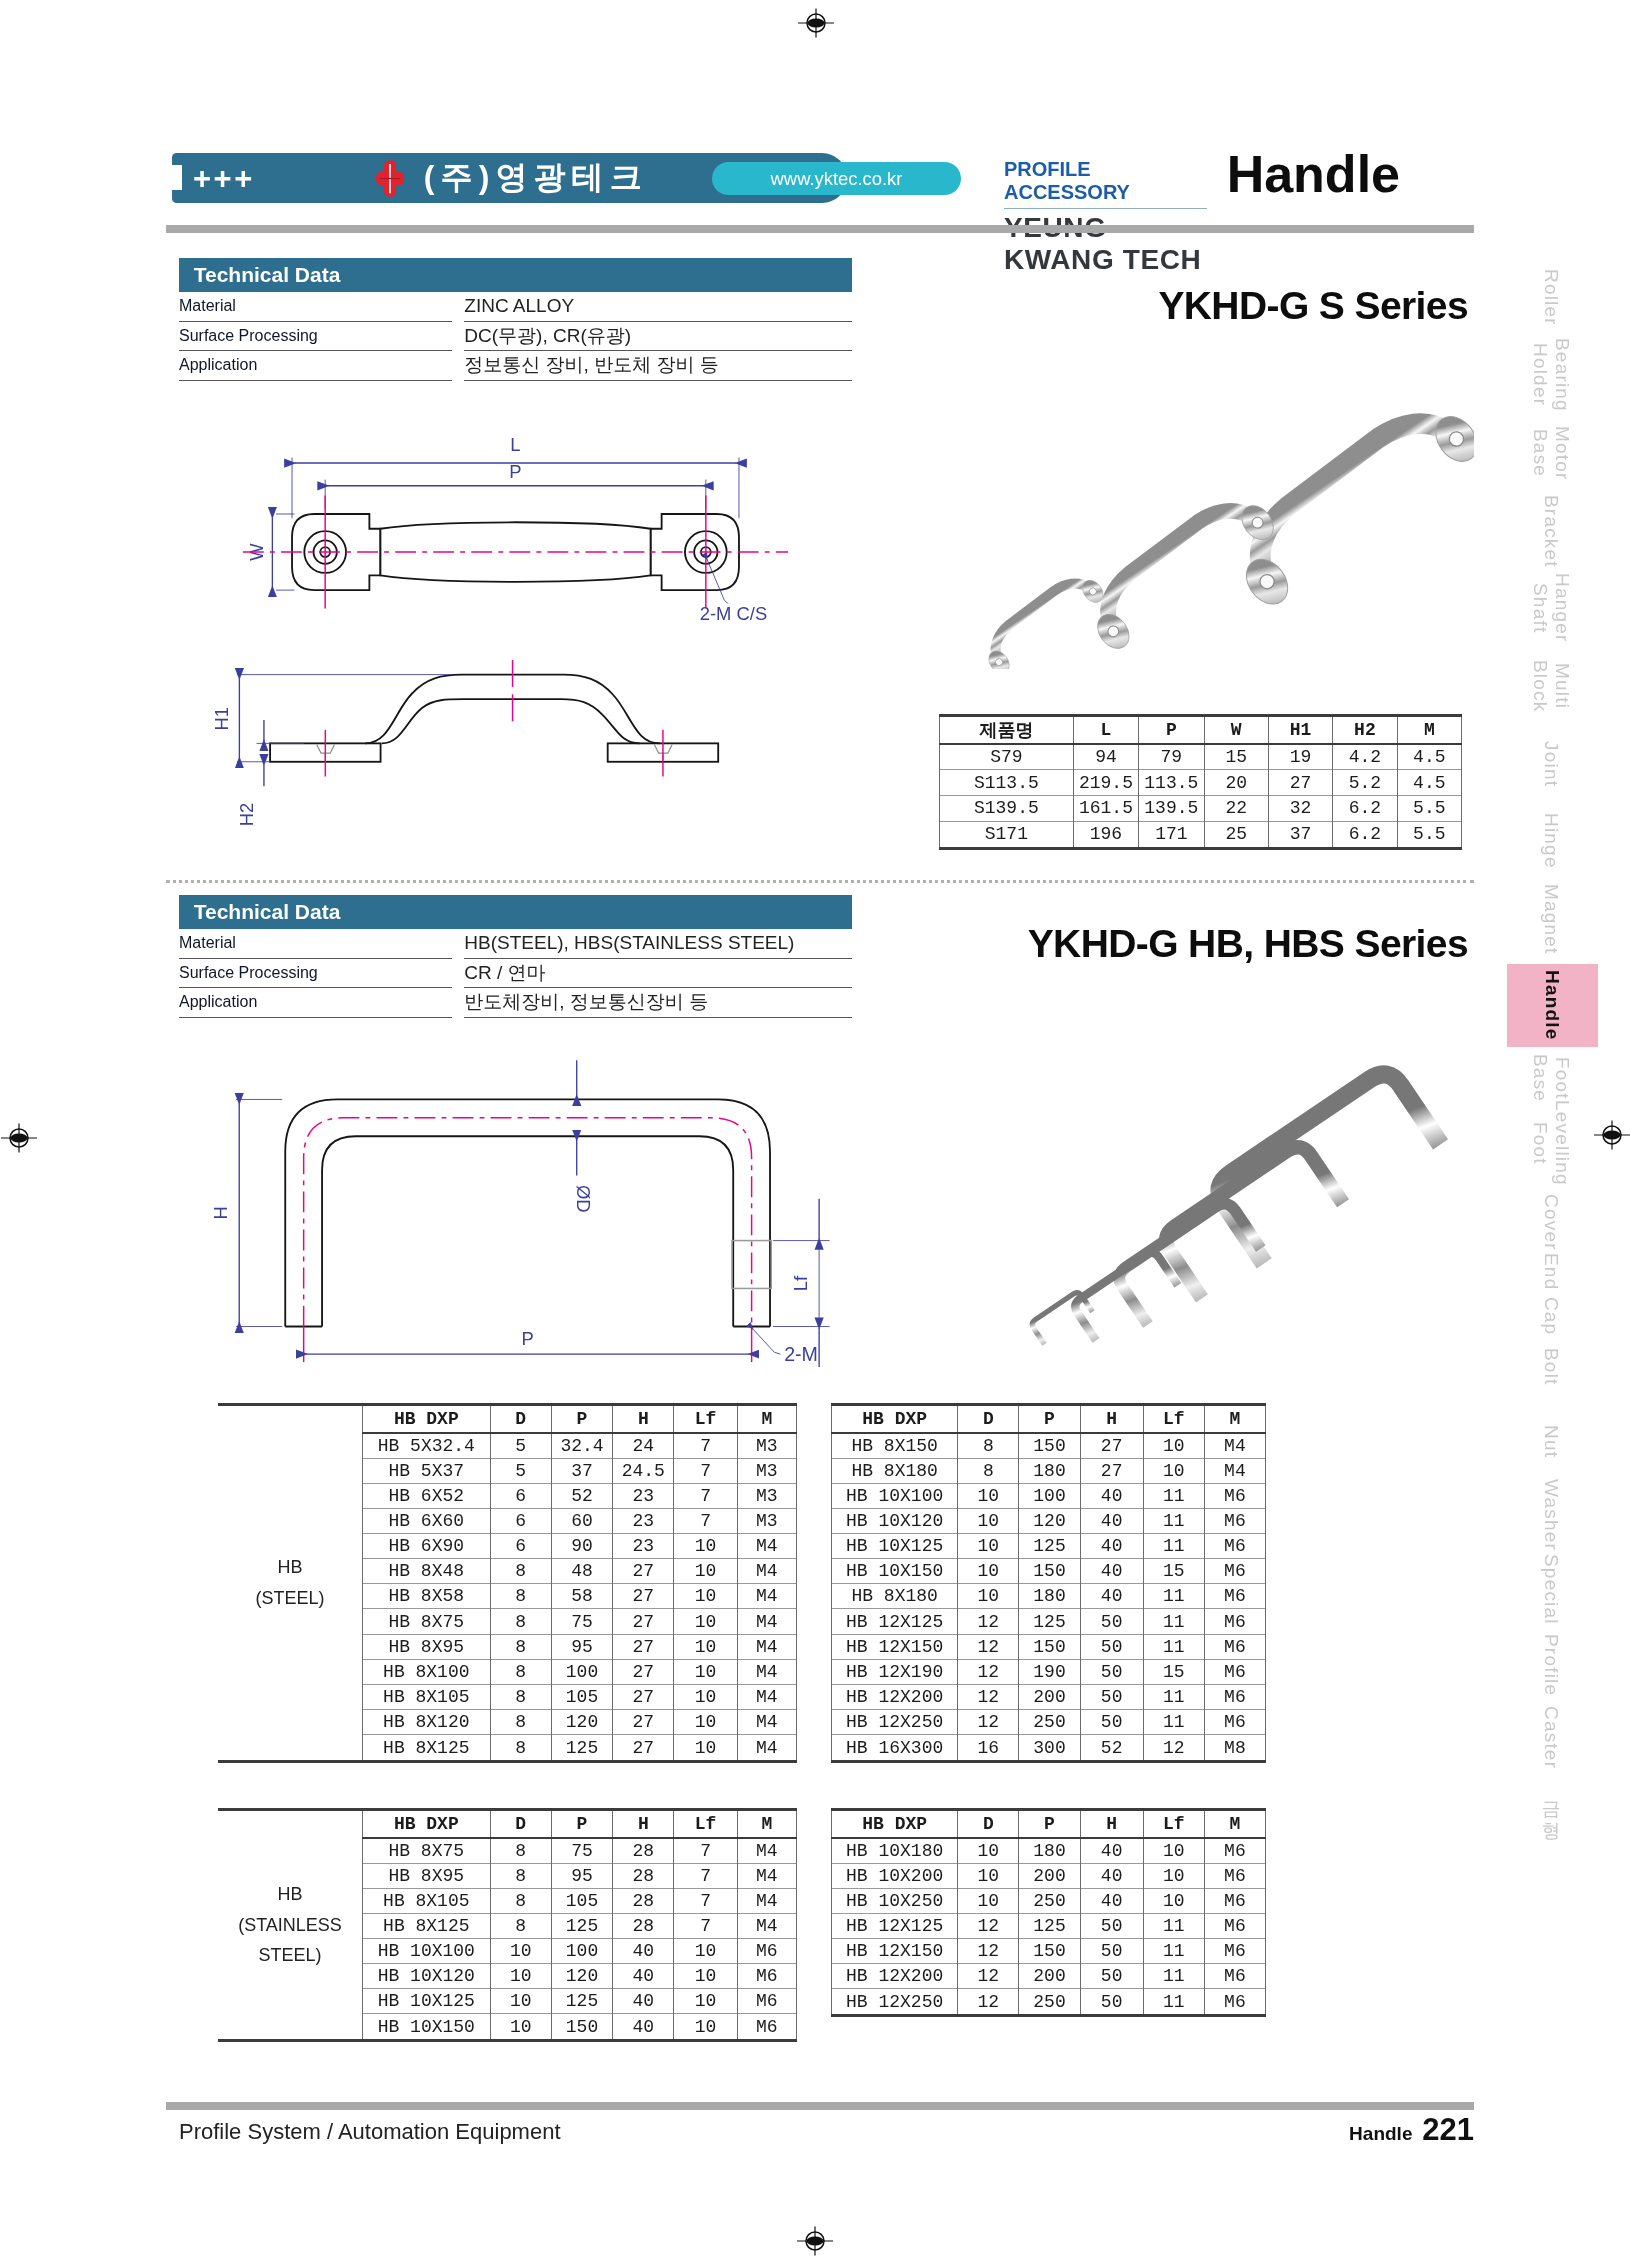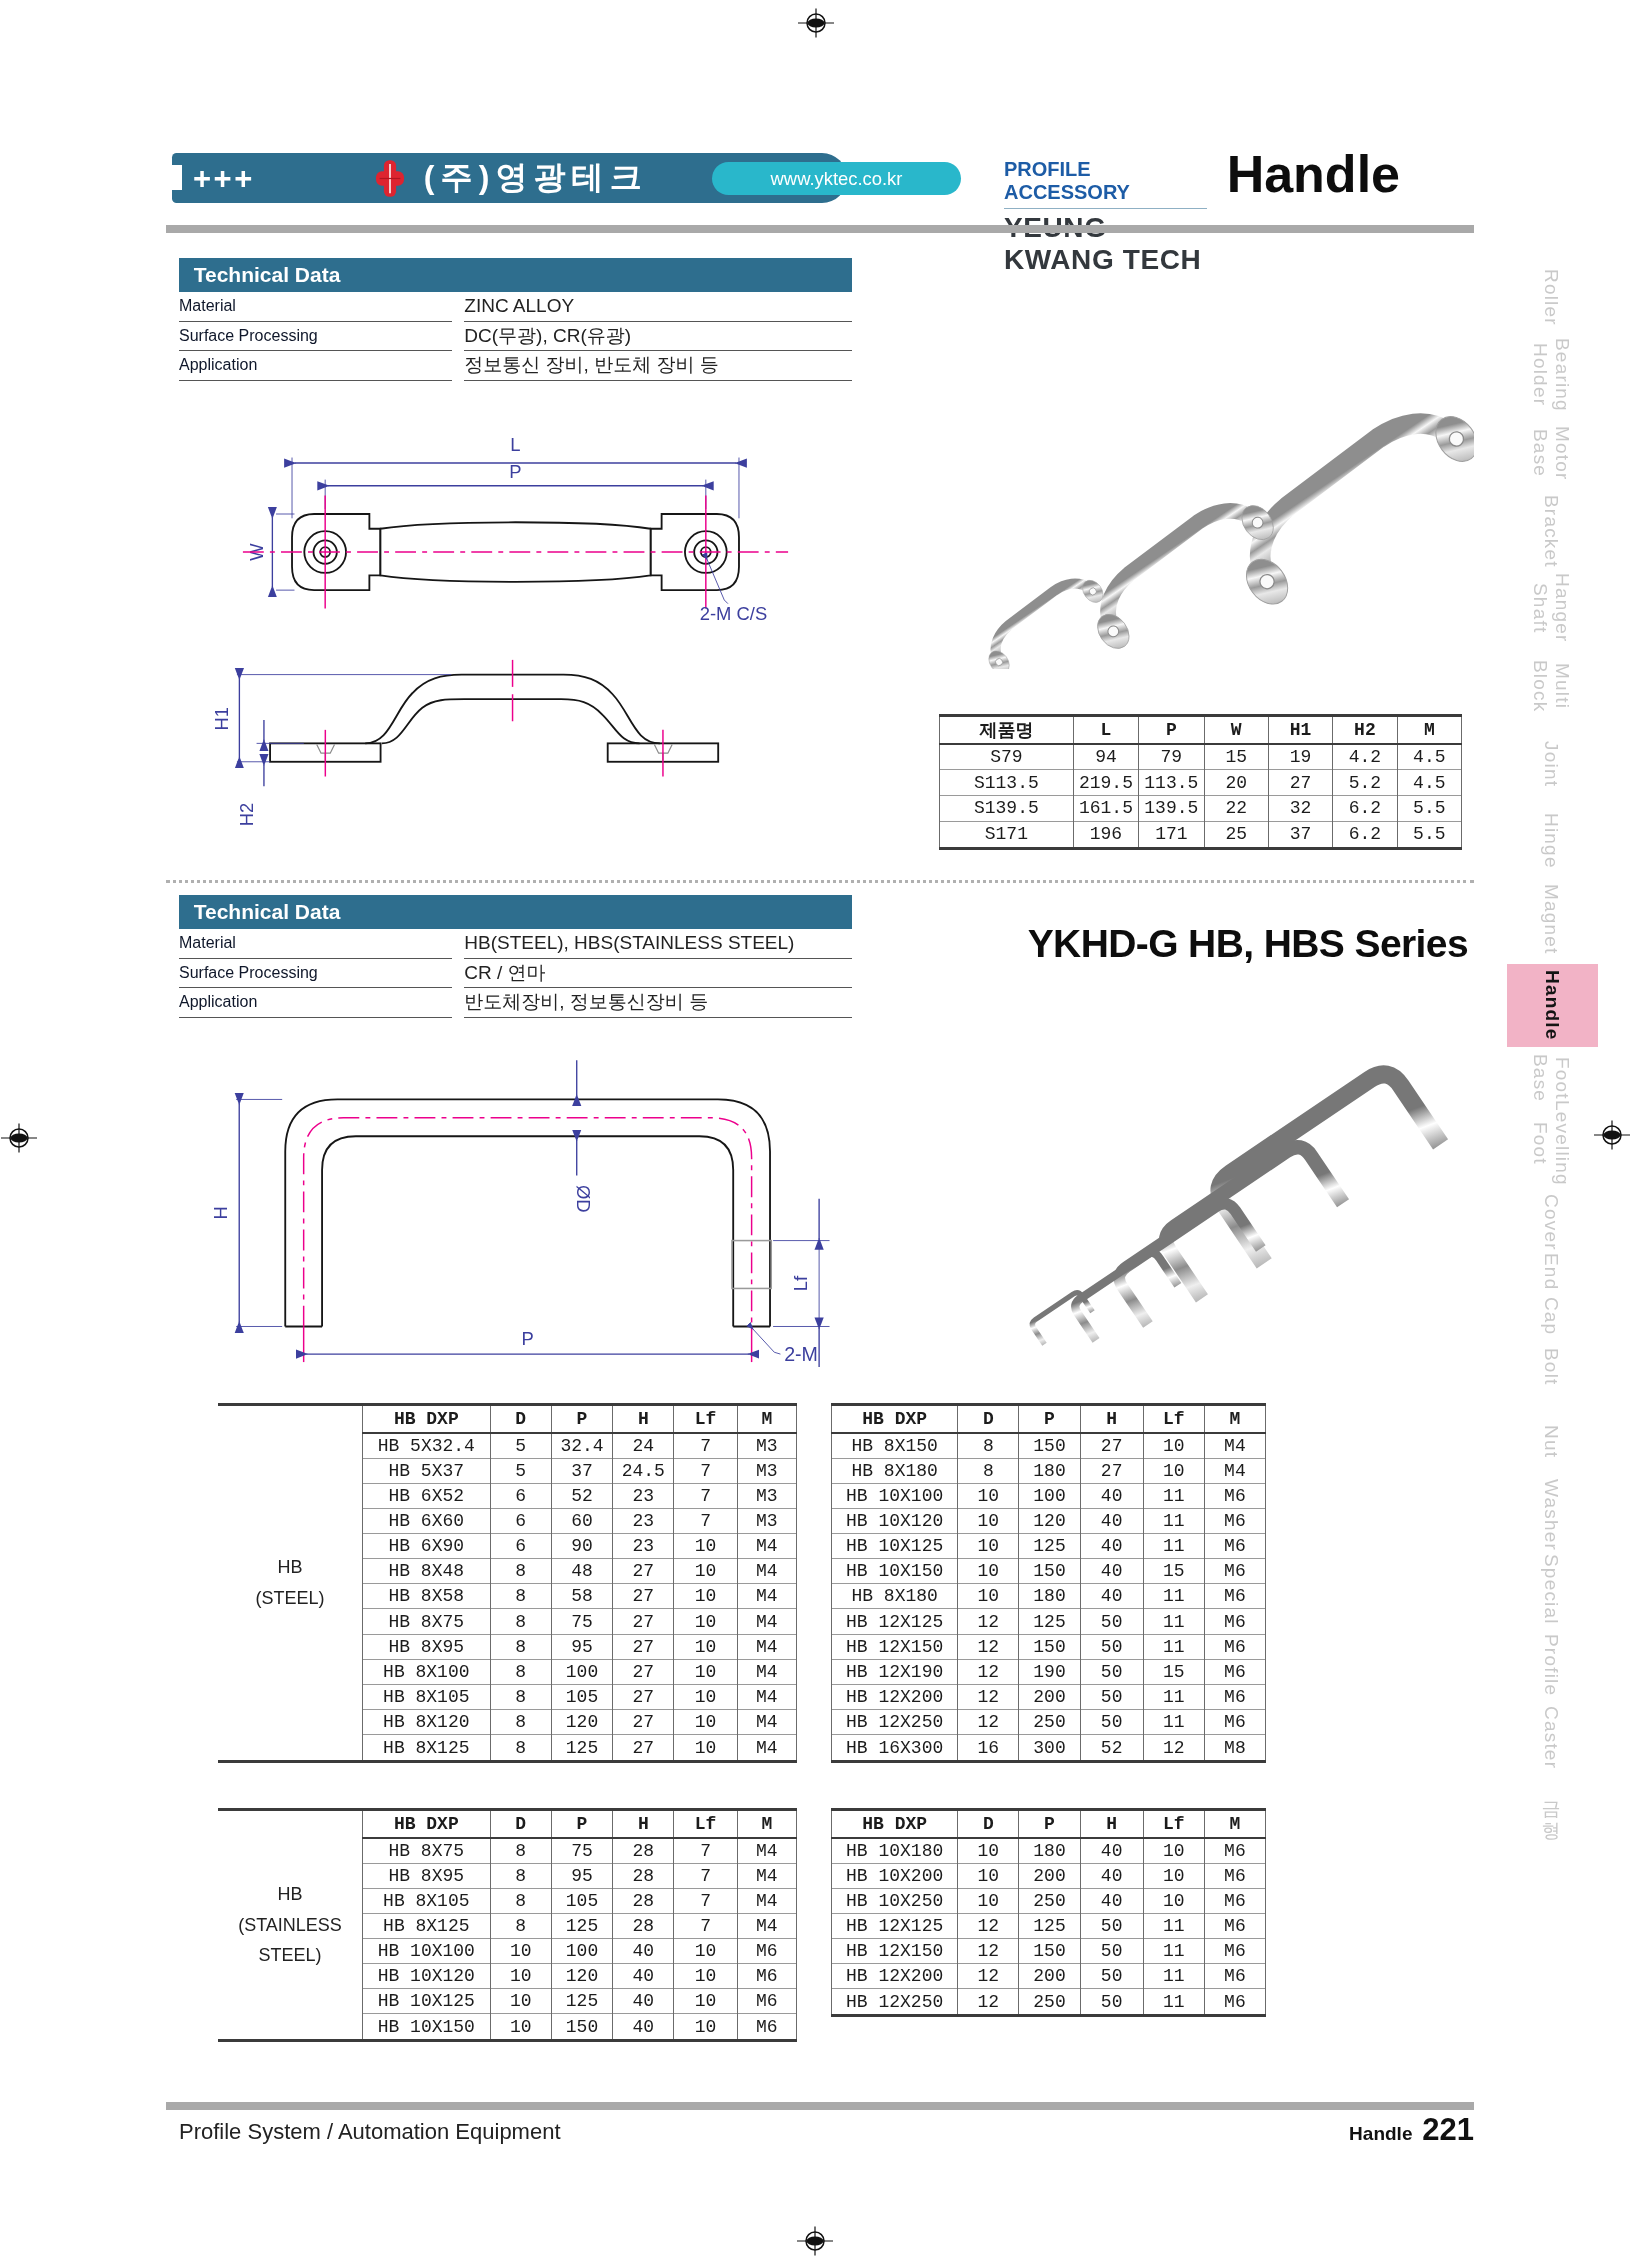--- a/index.html
+++ b/index.html
@@ -130,20 +130,21 @@
         <div class="tdrow">
           <span class="lbl">Surface Processing</span>
           <span class="val">DC(무광), CR(유광)</span>
         </div>
         <div class="tdrow">
           <span class="lbl">Application</span>
           <span class="val">정보통신 장비, 반도체 장비 등</span>
         </div>
       </div>
   </div>
+  <div class="series" style="left:915px;top:284px">YKHD-G S Series</div>
 
   <svg class="abs" style="left:233px;top:417px" width="565" height="264" viewBox="0 0 920 430">
     <defs>
       <marker id="m1" viewBox="0 0 10 10" refX="1.5" refY="5" markerWidth="9" markerHeight="9" orient="auto-start-reverse">
         <path d="M0,5 L10,1.2 L10,8.8 Z" fill="#3c3f9e"></path>
       </marker>
     </defs>
     <line class="ext" x1="96" y1="165" x2="96" y2="66"></line>
     <line class="ext" x1="824" y1="165" x2="824" y2="66"></line>
     <line class="ext" x1="150" y1="150" x2="150" y2="102"></line>

